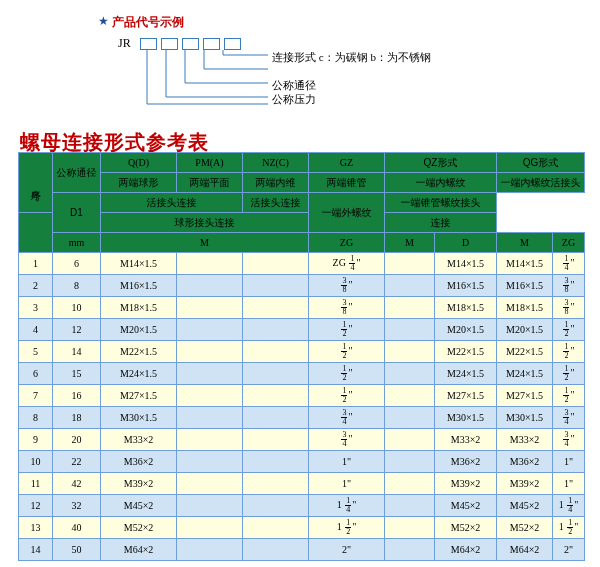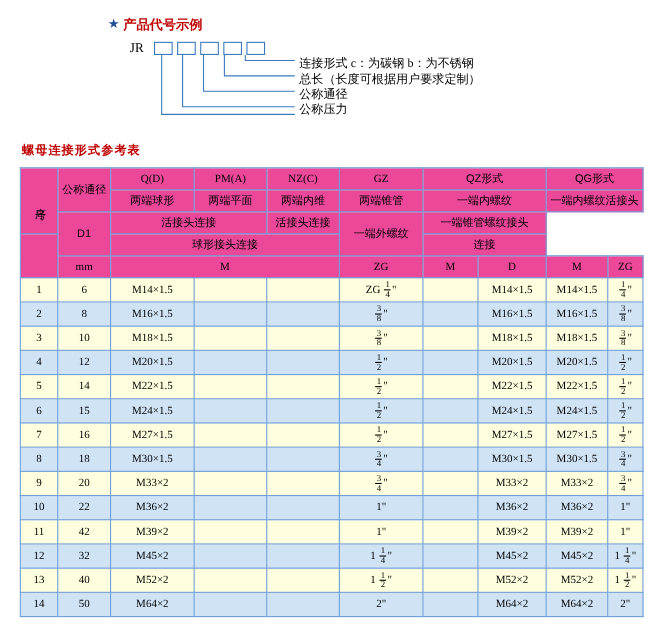--- a/index.html
+++ b/index.html
@@ -62,21 +62,21 @@
   .n1{left:272px; top:50px;}
   .n2{left:272px; top:64px;}
   .n3{left:272px; top:78px;}
   .n4{left:272px; top:92px;}
   .n5{left:272px; top:106px;}
 
   
   .table-title{
     position:absolute;
     left:20px; top:129px;
-    font-size:11px;
+    font-size:20px;
     font-weight:bold;
     color:#c00000;
     letter-spacing:1px;
   }
 
   
   .tbl-wrap{
     position:absolute;
     left:18px; top:152px;
     width:566px;
@@ -91,21 +91,21 @@
     text-align:center;
     vertical-align:middle;
     font-size:10px;
     font-weight:normal;
     padding:0;
     height:19px;
     line-height:1.15;
     font-family:"Liberation Serif", serif;
   }
   thead td{
-    background:#ec4899;
+    background:#15803d;
     font-size:10px;
   }
   .hdr-cn{font-family:"Liberation Sans", sans-serif;font-size:10px;margin-left:20px;}
   tbody td{background:#ffffe0;height:21px;}
   tbody tr.alt td{background:#cfe3f5;}
   .frac{
     display:inline-block;
     vertical-align:middle;
     text-align:center;
     font-size:8px;
@@ -142,21 +142,20 @@
   <svg class="leaders">
 
     <path d="M147,50 L147,104 L268,104" stroke="#3a7bbf" fill="none" stroke-width="1"></path>
     <path d="M166,50 L166,97 L268,97" stroke="#3a7bbf" fill="none" stroke-width="1"></path>
     <path d="M185,50 L185,83 L268,83" stroke="#3a7bbf" fill="none" stroke-width="1"></path>
     <path d="M204,50 L204,69 L268,69" stroke="#3a7bbf" fill="none" stroke-width="1"></path>
     <path d="M223,50 L223,55 L268,55" stroke="#3a7bbf" fill="none" stroke-width="1"></path>
   </svg>
 
   <div class="note n1">连接形式  c：为碳钢  b：为不锈钢</div>
-  <div class="note n2">总长（长度可根据用户要求定制）</div>
   <div class="note n3">公称通径</div>
   <div class="note n4">公称压力</div>
 </div>
 
 <div class="table-title">螺母连接形式参考表</div>
 
 <div class="tbl-wrap">
   <table>
     <colgroup>
       <col style="width:34px">

